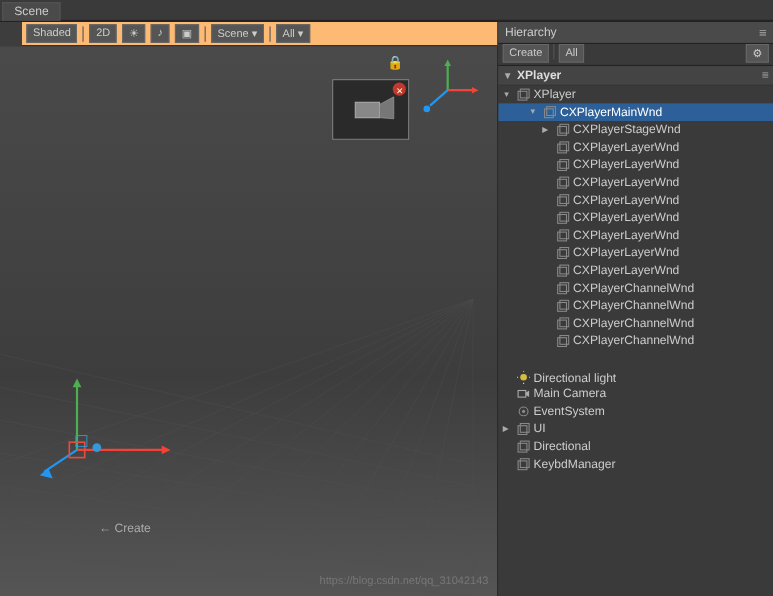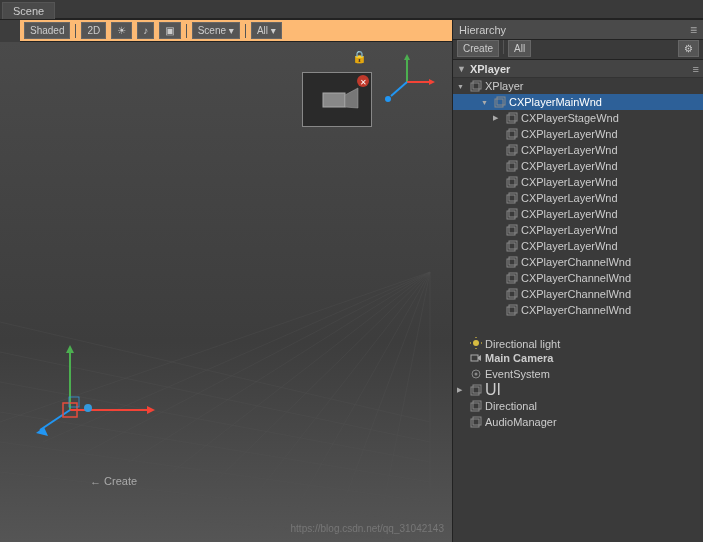--- a/index.html
+++ b/index.html
@@ -339,21 +339,21 @@
                 <svg width="12" height="12" viewBox="0 0 12 12">
                   <circle cx="6" cy="6" r="3" fill="#ffdd44" opacity="0.8"></circle>
                   <line x1="6" y1="1" x2="6" y2="0" stroke="#ffdd44" stroke-width="1"></line>
                   <line x1="6" y1="11" x2="6" y2="12" stroke="#ffdd44" stroke-width="1"></line>
                   <line x1="1" y1="6" x2="0" y2="6" stroke="#ffdd44" stroke-width="1"></line>
                   <line x1="11" y1="6" x2="12" y2="6" stroke="#ffdd44" stroke-width="1"></line>
                 </svg>
               </span>
               <span style="font-size: 11px; color: rgb(204, 204, 204);">Directional light</span>
             </div>
-            <div style="display: flex; align-items: center; height: 16px; padding-left: 4px; cursor: pointer; white-space: nowrap; font-weight: bold;">
+            <div style="display: flex; align-items: center; height: 16px; padding-left: 4px; cursor: pointer; white-space: nowrap;">
               <span style="width: 10px; font-size: 7px; color: rgb(170, 170, 170); margin-right: 2px; flex-shrink: 0;"></span>
               <span style="width: 14px; height: 14px; display: inline-flex; align-items: center; justify-content: center; margin-right: 2px; flex-shrink: 0;">
                 <svg width="12" height="12" viewBox="0 0 12 12">
                   <rect x="1" y="3" width="7" height="6" fill="none" stroke="#aaa" stroke-width="1"></rect>
                   <polygon points="8,5 11,3 11,9 8,7" fill="#aaa"></polygon>
                 </svg>
               </span>
               <span style="font-size: 11px; color: rgb(204, 204, 204);">Main Camera</span>
             </div>
             <div style="display: flex; align-items: center; height: 16px; padding-left: 4px; cursor: pointer; white-space: nowrap;">
@@ -367,39 +367,39 @@
               <span style="font-size: 11px; color: rgb(204, 204, 204);">EventSystem</span>
             </div>
             <div style="display: flex; align-items: center; height: 16px; padding-left: 4px; cursor: pointer; white-space: nowrap;">
               <span style="width: 10px; font-size: 7px; color: rgb(170, 170, 170); margin-right: 2px; flex-shrink: 0;">▶</span>
               <span style="width: 14px; height: 14px; display: inline-flex; align-items: center; justify-content: center; margin-right: 2px; flex-shrink: 0;">
                 <svg width="12" height="12" viewBox="0 0 12 12">
                   <rect x="1" y="3" width="8" height="8" fill="none" stroke="#888" stroke-width="1"></rect>
                   <rect x="3" y="1" width="8" height="8" fill="none" stroke="#888" stroke-width="1"></rect>
                 </svg>
               </span>
-              <span style="font-size: 16px; color: rgb(204, 204, 204);">UI</span>
+              <span style="font-size: 11px; color: rgb(204, 204, 204);">UI</span>
             </div>
             <div style="display: flex; align-items: center; height: 16px; padding-left: 4px; cursor: pointer; white-space: nowrap;">
               <span style="width: 10px; font-size: 7px; color: rgb(170, 170, 170); margin-right: 2px; flex-shrink: 0;"></span>
               <span style="width: 14px; height: 14px; display: inline-flex; align-items: center; justify-content: center; margin-right: 2px; flex-shrink: 0;">
                 <svg width="12" height="12" viewBox="0 0 12 12">
                   <rect x="1" y="3" width="8" height="8" fill="none" stroke="#888" stroke-width="1"></rect>
                   <rect x="3" y="1" width="8" height="8" fill="none" stroke="#888" stroke-width="1"></rect>
                 </svg>
               </span>
               <span style="font-size: 11px; color: rgb(204, 204, 204);">Directional</span>
             </div>
             <div style="display: flex; align-items: center; height: 16px; padding-left: 4px; cursor: pointer; white-space: nowrap;">
               <span style="width: 10px; font-size: 7px; color: rgb(170, 170, 170); margin-right: 2px; flex-shrink: 0;"></span>
               <span style="width: 14px; height: 14px; display: inline-flex; align-items: center; justify-content: center; margin-right: 2px; flex-shrink: 0;">
                 <svg width="12" height="12" viewBox="0 0 12 12">
                   <rect x="1" y="3" width="8" height="8" fill="none" stroke="#888" stroke-width="1"></rect>
                   <rect x="3" y="1" width="8" height="8" fill="none" stroke="#888" stroke-width="1"></rect>
                 </svg>
               </span>
-              <span style="font-size: 11px; color: rgb(204, 204, 204);">AudioManager</span>
+              <span style="font-size: 11px; color: rgb(204, 204, 204);">KeybdManager</span>
             </div>
           </div>
       </div>
     </div>
   </div>
 </div>
 
 </body></html>

